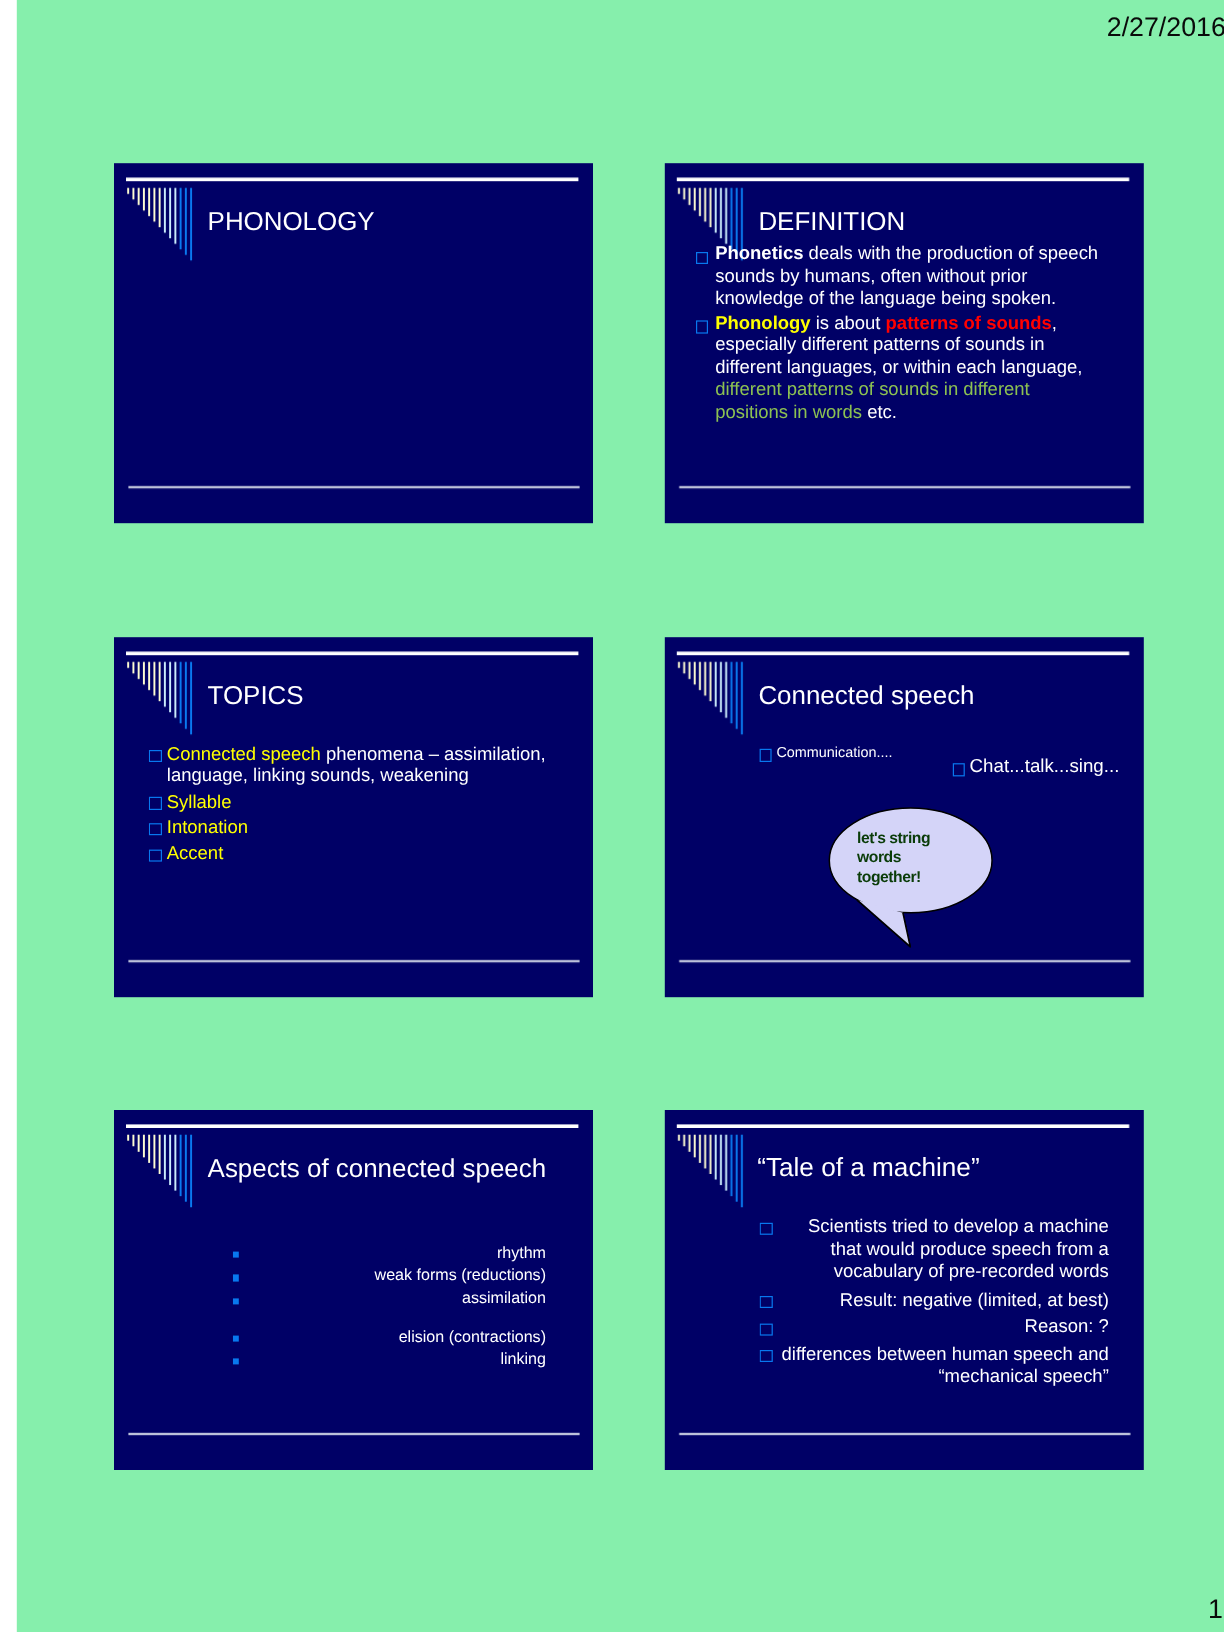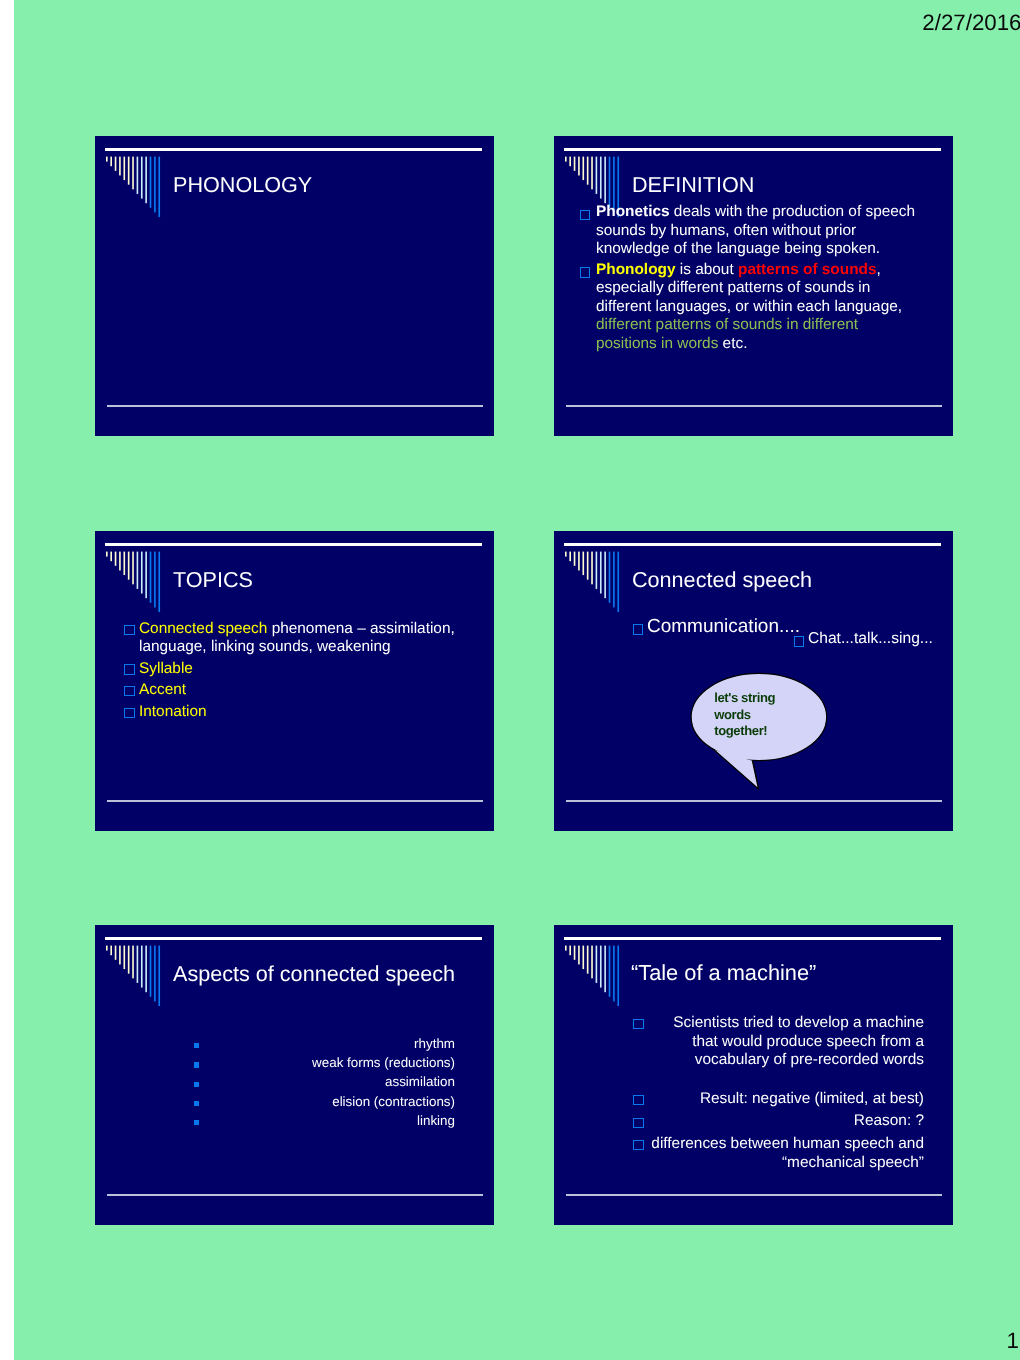--- a/index.html
+++ b/index.html
@@ -93,22 +93,22 @@
         <rect x="54.70" y="20.60" width="1.62" height="51.20" fill="#0a7af0"></rect>
         <rect x="59.07" y="20.60" width="1.62" height="55.82" fill="#0a7af0"></rect>
         <rect x="63.44" y="20.60" width="1.62" height="60.44" fill="#0a7af0"></rect>
       </svg>
       <div class="topbar"></div>
       <div class="botline"></div>
       <div class="title" style="left:77.90px;top:37.65px;font-size:21.60px">TOPICS</div>
       <ul class="bodylist" style="left:43.80px;top:89.30px;width:320.00px;font-size:15.40px;line-height:18.10px">
         <li class="li" style="margin-bottom:3.60px"><span class="bullet bul-o" style="left:-14.60px;top:4.50px;width:10.30px;height:10.30px"></span><span style="color:#ffff00">Connected speech</span><span> phenomena – assimilation, language, linking sounds, weakening</span></li>
         <li class="li" style="margin-bottom:3.60px"><span class="bullet bul-o" style="left:-14.60px;top:4.50px;width:10.30px;height:10.30px"></span><span style="color:#ffff00">Syllable</span></li>
+        <li class="li" style="margin-bottom:3.60px"><span class="bullet bul-o" style="left:-14.60px;top:4.50px;width:10.30px;height:10.30px"></span><span style="color:#ffff00">Intonation</span></li>
         <li class="li" style="margin-bottom:3.60px"><span class="bullet bul-o" style="left:-14.60px;top:4.50px;width:10.30px;height:10.30px"></span><span style="color:#ffff00">Accent</span></li>
-        <li class="li" style="margin-bottom:3.60px"><span class="bullet bul-o" style="left:-14.60px;top:4.50px;width:10.30px;height:10.30px"></span><span style="color:#ffff00">Intonation</span></li>
       </ul>
     </div>
     <div class="slide s-c2 s-r2">
       <svg class="fan" viewBox="0 0 399 300" width="399" height="300">
         <rect x="11.00" y="20.60" width="1.62" height="5.00" fill="#fdfcd2"></rect>
         <rect x="15.37" y="20.60" width="1.62" height="9.62" fill="#fdfcd2"></rect>
         <rect x="19.74" y="20.60" width="1.62" height="14.24" fill="#fdfcd2"></rect>
         <rect x="24.11" y="20.60" width="1.62" height="18.86" fill="#fdfcd2"></rect>
         <rect x="28.48" y="20.60" width="1.62" height="23.48" fill="#fdfcd2"></rect>
         <rect x="32.85" y="20.60" width="1.62" height="28.10" fill="#fdfcd2"></rect>
@@ -116,21 +116,21 @@
         <rect x="41.59" y="20.60" width="1.62" height="37.34" fill="#cbecfc"></rect>
         <rect x="45.96" y="20.60" width="1.62" height="41.96" fill="#cbecfc"></rect>
         <rect x="50.33" y="20.60" width="1.62" height="46.58" fill="#cbecfc"></rect>
         <rect x="54.70" y="20.60" width="1.62" height="51.20" fill="#0a7af0"></rect>
         <rect x="59.07" y="20.60" width="1.62" height="55.82" fill="#0a7af0"></rect>
         <rect x="63.44" y="20.60" width="1.62" height="60.44" fill="#0a7af0"></rect>
       </svg>
       <div class="topbar"></div>
       <div class="botline"></div>
       <div class="title" style="left:78.20px;top:37.65px;font-size:21.60px">Connected speech</div>
-      <div class="bodylist" style="left:93.20px;top:87.30px;width:200.00px;font-size:19px;line-height:18.10px">
+      <div class="bodylist" style="left:93.20px;top:87.30px;width:200.00px;font-size:12px;line-height:18.10px">
         <div class="li"><span class="bullet bul-o" style="left:-14.30px;top:6.40px;width:10.30px;height:10.30px"></span><span>Communication....</span></div>
       </div>
       <div class="bodylist" style="left:254.40px;top:99.30px;width:200.00px;font-size:15.60px;line-height:18.10px">
         <div class="li"><span class="bullet bul-o" style="left:-14.30px;top:6.40px;width:10.30px;height:10.30px"></span><span>Chat...talk...sing...</span></div>
       </div>
       <svg class="callout" viewBox="0 0 399 300" width="399" height="300">
 <g>
 <path d="M 160.4 219.1 L 204.5 257.9 L 198.4 229.7 Z" stroke="#000000" stroke-width="1.25" stroke-linejoin="round" fill="#d4d4f8"></path>
 <ellipse cx="204.9" cy="186.0" rx="67.8" ry="43.6" stroke="#000000" stroke-width="1.25" fill="#d4d4f8"></ellipse>
 <path d="M 160.4 219.1 L 204.5 257.9 L 198.4 229.7" stroke="#000000" stroke-width="1.25" stroke-linejoin="round" fill="#d4d4f8"></path>
@@ -155,21 +155,21 @@
         <rect x="54.70" y="20.60" width="1.62" height="51.20" fill="#0a7af0"></rect>
         <rect x="59.07" y="20.60" width="1.62" height="55.82" fill="#0a7af0"></rect>
         <rect x="63.44" y="20.60" width="1.62" height="60.44" fill="#0a7af0"></rect>
       </svg>
       <div class="topbar"></div>
       <div class="botline"></div>
       <div class="title" style="left:77.50px;top:37.65px;font-size:21.60px">Aspects of connected speech</div>
       <ul class="bodylist" style="left:110.20px;top:109.00px;width:250.00px;font-size:13.40px;line-height:19.20px">
         <li class="li" style="margin-bottom:0.00px"><span class="bullet bul-f" style="left:-11.30px;top:9.20px;width:5.20px;height:5.20px"></span><span>rhythm</span></li>
         <li class="li" style="margin-bottom:0.00px"><span class="bullet bul-f" style="left:-11.30px;top:9.20px;width:5.20px;height:5.20px"></span><span>weak forms (reductions)</span></li>
-        <li class="li" style="margin-bottom:0.00px"><span class="bullet bul-f" style="left:-11.30px;top:9.20px;width:5.20px;height:5.20px"></span><span>assimilation</span></li>
+        <li class="li" style="margin-bottom:12px"><span class="bullet bul-f" style="left:-11.30px;top:9.20px;width:5.20px;height:5.20px"></span><span>assimilation</span></li>
         <li class="li" style="margin-bottom:0.00px"><span class="bullet bul-f" style="left:-11.30px;top:9.20px;width:5.20px;height:5.20px"></span><span>elision (contractions)</span></li>
         <li class="li" style="margin-bottom:0.00px"><span class="bullet bul-f" style="left:-11.30px;top:9.20px;width:5.20px;height:5.20px"></span><span>linking</span></li>
       </ul>
     </div>
     <div class="slide s-c2 s-r3">
       <svg class="fan" viewBox="0 0 399 300" width="399" height="300">
         <rect x="11.00" y="20.60" width="1.62" height="5.00" fill="#fdfcd2"></rect>
         <rect x="15.37" y="20.60" width="1.62" height="9.62" fill="#fdfcd2"></rect>
         <rect x="19.74" y="20.60" width="1.62" height="14.24" fill="#fdfcd2"></rect>
         <rect x="24.11" y="20.60" width="1.62" height="18.86" fill="#fdfcd2"></rect>
@@ -180,20 +180,20 @@
         <rect x="45.96" y="20.60" width="1.62" height="41.96" fill="#cbecfc"></rect>
         <rect x="50.33" y="20.60" width="1.62" height="46.58" fill="#cbecfc"></rect>
         <rect x="54.70" y="20.60" width="1.62" height="51.20" fill="#0a7af0"></rect>
         <rect x="59.07" y="20.60" width="1.62" height="55.82" fill="#0a7af0"></rect>
         <rect x="63.44" y="20.60" width="1.62" height="60.44" fill="#0a7af0"></rect>
       </svg>
       <div class="topbar"></div>
       <div class="botline"></div>
       <div class="title" style="left:77.30px;top:37.47px;font-size:21.80px">“Tale of a machine”</div>
       <ul class="bodylist" style="left:93.90px;top:88.80px;width:276.00px;font-size:15.40px;line-height:18.60px">
-        <li class="li" style="margin-bottom:20px"><span class="bullet bul-o" style="left:-14.80px;top:5.20px;width:10.30px;height:10.30px"></span><span>Scientists tried to develop a machine that would produce speech from a vocabulary of pre-recorded words</span></li>
+        <li class="li" style="margin-bottom:5px"><span class="bullet bul-o" style="left:-14.80px;top:5.20px;width:10.30px;height:10.30px"></span><span>Scientists tried to develop a machine that would produce speech from a vocabulary of pre-recorded words</span></li>
         <li class="li" style="margin-bottom:4.00px"><span class="bullet bul-o" style="left:-14.80px;top:5.20px;width:10.30px;height:10.30px"></span><span>Result: negative (limited, at best)</span></li>
         <li class="li" style="margin-bottom:4.00px"><span class="bullet bul-o" style="left:-14.80px;top:5.20px;width:10.30px;height:10.30px"></span><span>Reason: ?</span></li>
         <li class="li" style="margin-bottom:4.00px"><span class="bullet bul-o" style="left:-14.80px;top:5.20px;width:10.30px;height:10.30px"></span><span>differences between human speech and “mechanical speech”</span></li>
       </ul>
     </div>
 <div class="pagenum">1</div>
 </div>
 
 </body></html>

